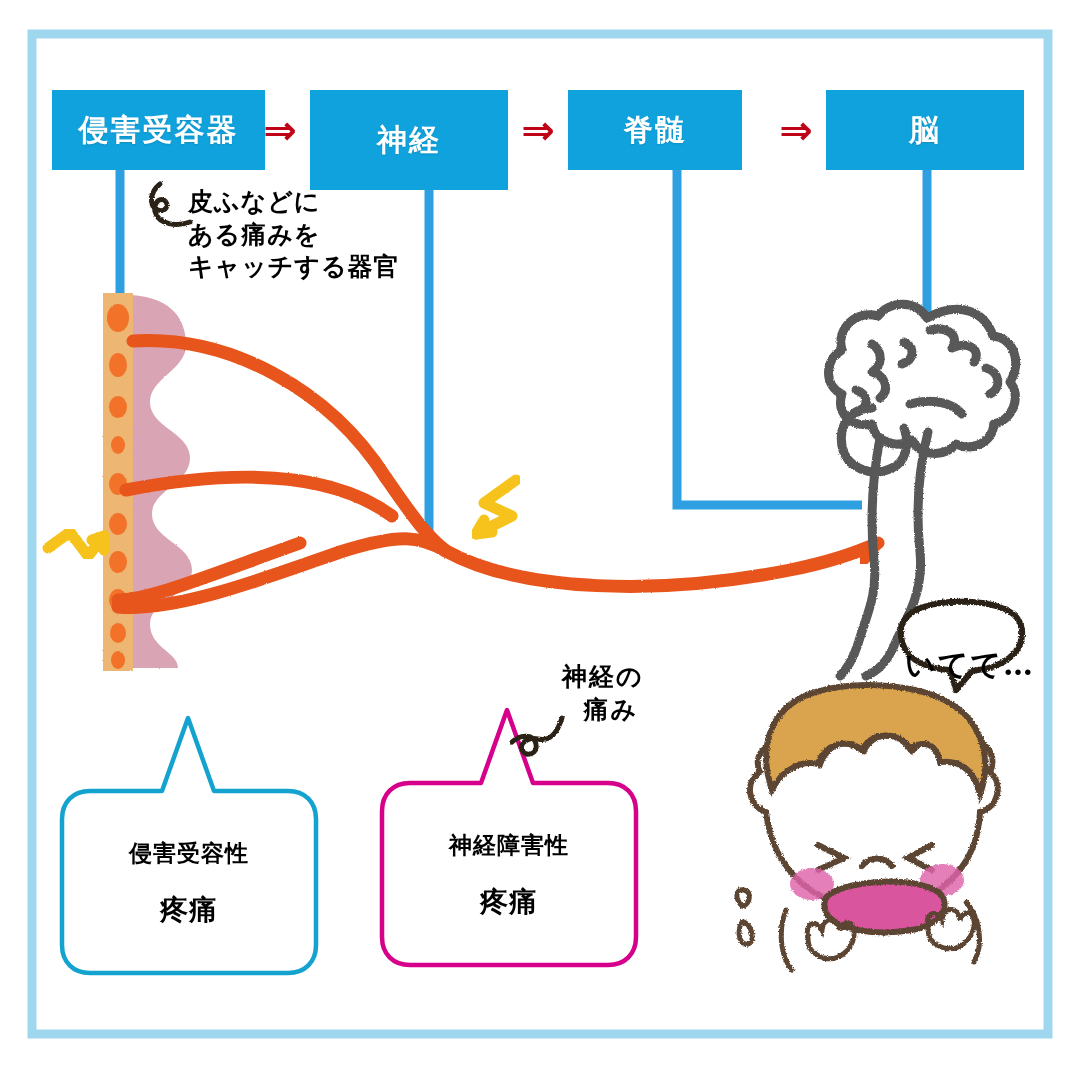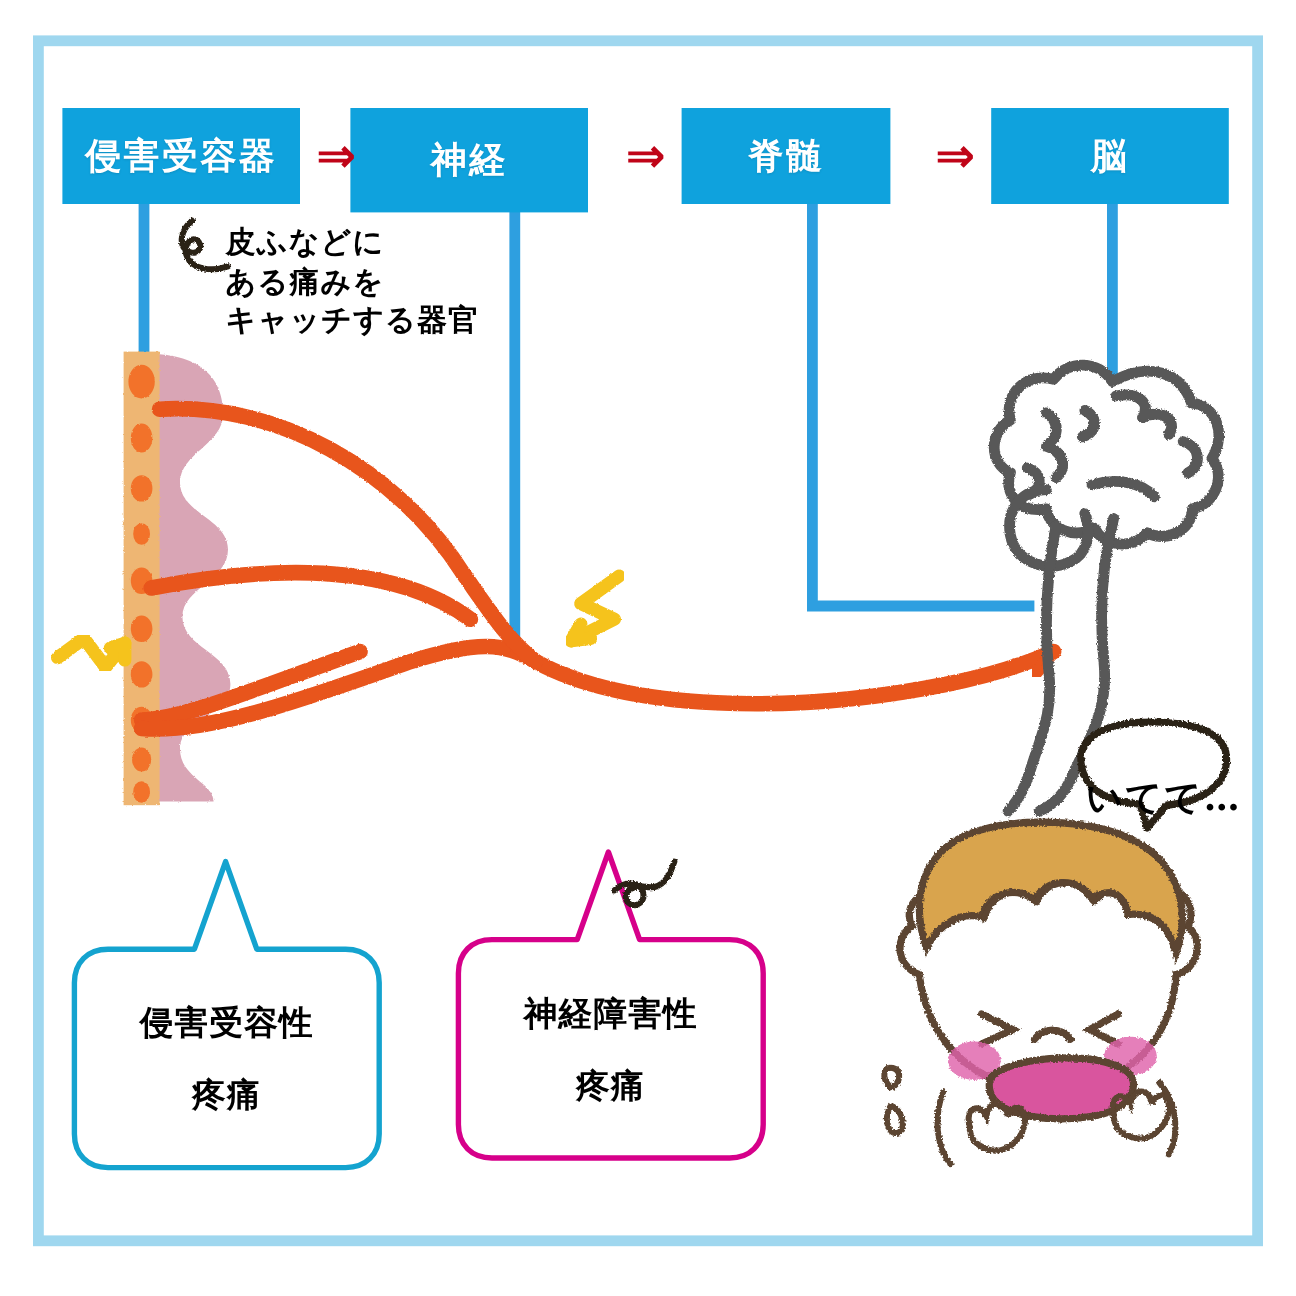--- a/index.html
+++ b/index.html
@@ -27,21 +27,21 @@
     display:flex;align-items:center;justify-content:center;
   }
   .bubbletext{
     position:absolute;
     display:flex;flex-direction:column;
     align-items:center;justify-content:center;
     color:#000000;
     font-weight:700;
     text-align:center;
   }
-  .bubbletext .l1{font-size:28px;letter-spacing:1px;margin-bottom:22px;}
+  .bubbletext .l1{font-size:23px;letter-spacing:1px;margin-bottom:22px;}
   .bubbletext .l2{font-size:28px;letter-spacing:1px;}
 
   .handwrite{
     position:absolute;
     color:#000000;
     font-family:"DejaVu Serif","Liberation Serif",serif;
     font-weight:600;
     white-space:pre;
   }
   #hw-nociceptor{ left:188px; top:186px; font-size:25px; line-height:1.30; letter-spacing:1px;}
@@ -253,24 +253,24 @@
                L382,811 C382,794 393,783 410,783 Z" fill="#ffffff" stroke="#d6008a" stroke-width="4.5" stroke-linejoin="round"></path>
     </g>
 
     <path fill="none" stroke="#2c2419" stroke-width="5" stroke-linecap="round" filter="url(#rough)" d="M160,184 C150,192 148,206 158,210 C166,213 170,204 164,200
              C158,197 152,206 156,214 C160,224 176,227 190,222"></path>
 
     <path fill="none" stroke="#2c2419" stroke-width="5" stroke-linecap="round" filter="url(#rough)" d="M512,742 C520,734 534,734 536,744 C538,754 526,758 522,750
              C519,743 528,737 538,739 C552,742 558,730 562,718"></path>
   </svg>
 
-  <div class="flowbox" style="left:52px;top:90px;width:198px;height:80px;">
+  <div class="flowbox" style="left:52px;top:90px;width:213px;height:80px;">
     <span>侵害受容器</span>
   </div>
-  <div class="flowbox" style="left:292px;top:90px;width:198px;height:87px;">
+  <div class="flowbox" style="left:310px;top:90px;width:198px;height:100px;">
     <span>神経</span>
   </div>
   <div class="flowbox" style="left:568px;top:90px;width:174px;height:80px;">
     <span>脊髄</span>
   </div>
   <div class="flowbox" style="left:826px;top:90px;width:198px;height:80px;">
     <span>脳</span>
   </div>
 
   <div class="arrowglyph" style="left:255px;top:108px;width:50px;height:44px;">⇒</div>
@@ -282,15 +282,17 @@
     <span class="l2">疼痛</span>
   </div>
   <div class="bubbletext" style="left:382px;top:785px;width:254px;height:180px;">
     <span class="l1">神経障害性</span>
     <span class="l2">疼痛</span>
   </div>
 
   <div class="handwrite" id="hw-nociceptor">皮ふなどに
 ある痛みを
 キャッチする器官</div>
+  <div class="handwrite" id="hw-nervepain">神経の
+  痛み</div>
   <div class="handwrite" id="hw-ouch">いてて…</div>
 
 </div>
 
 </body></html>

